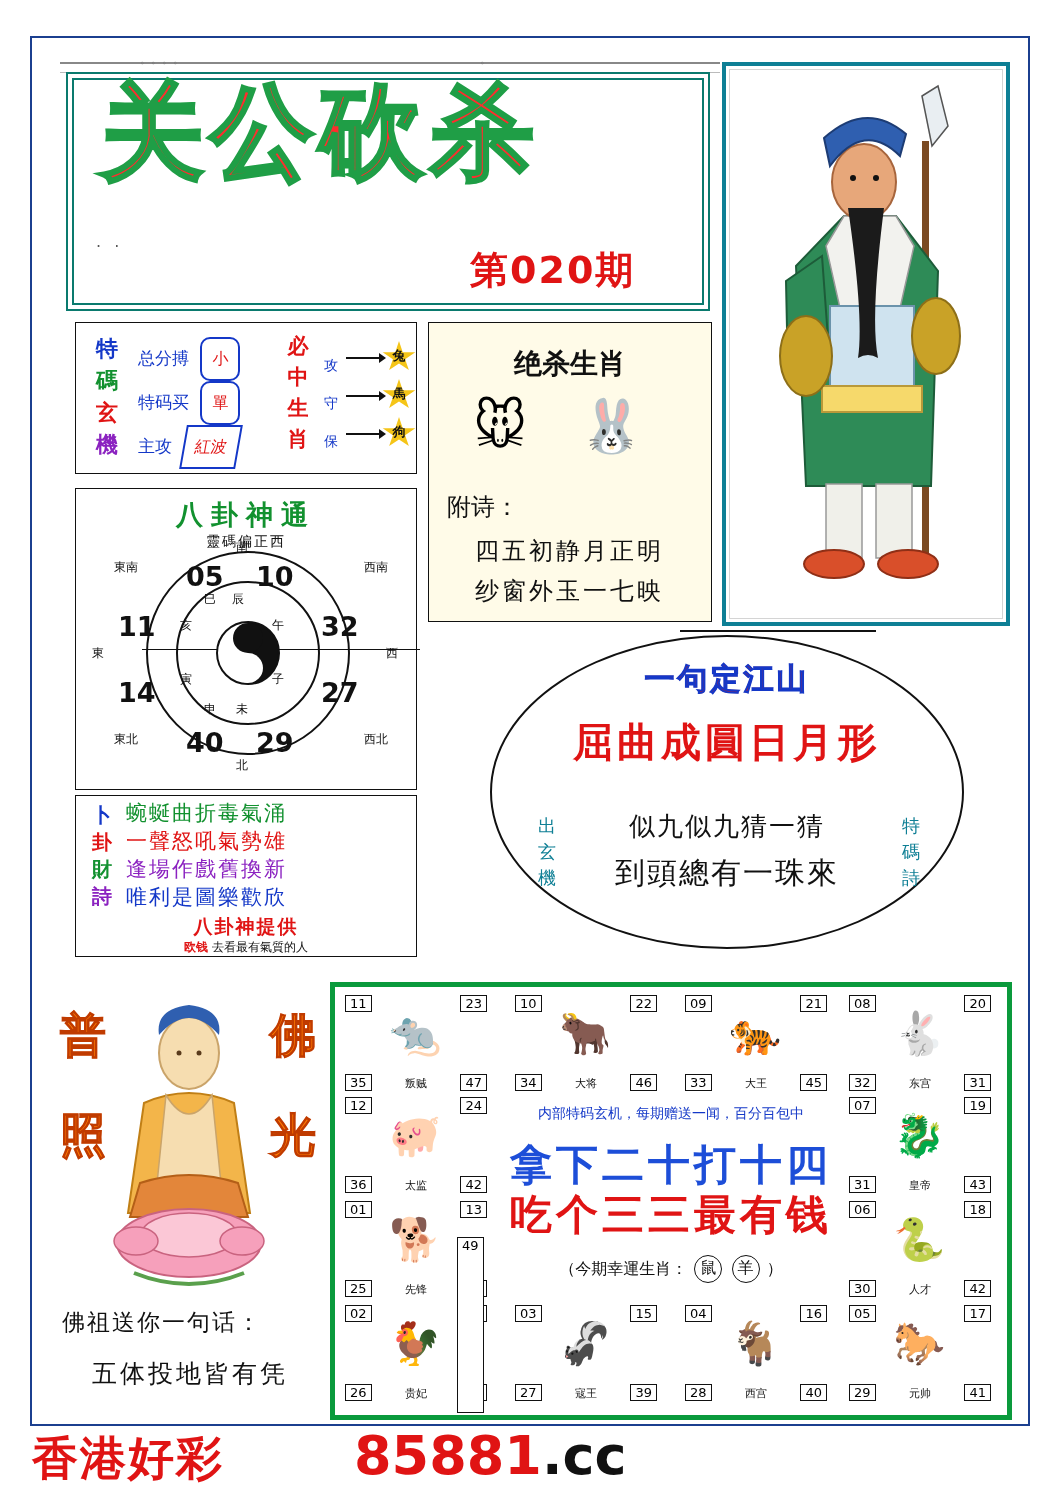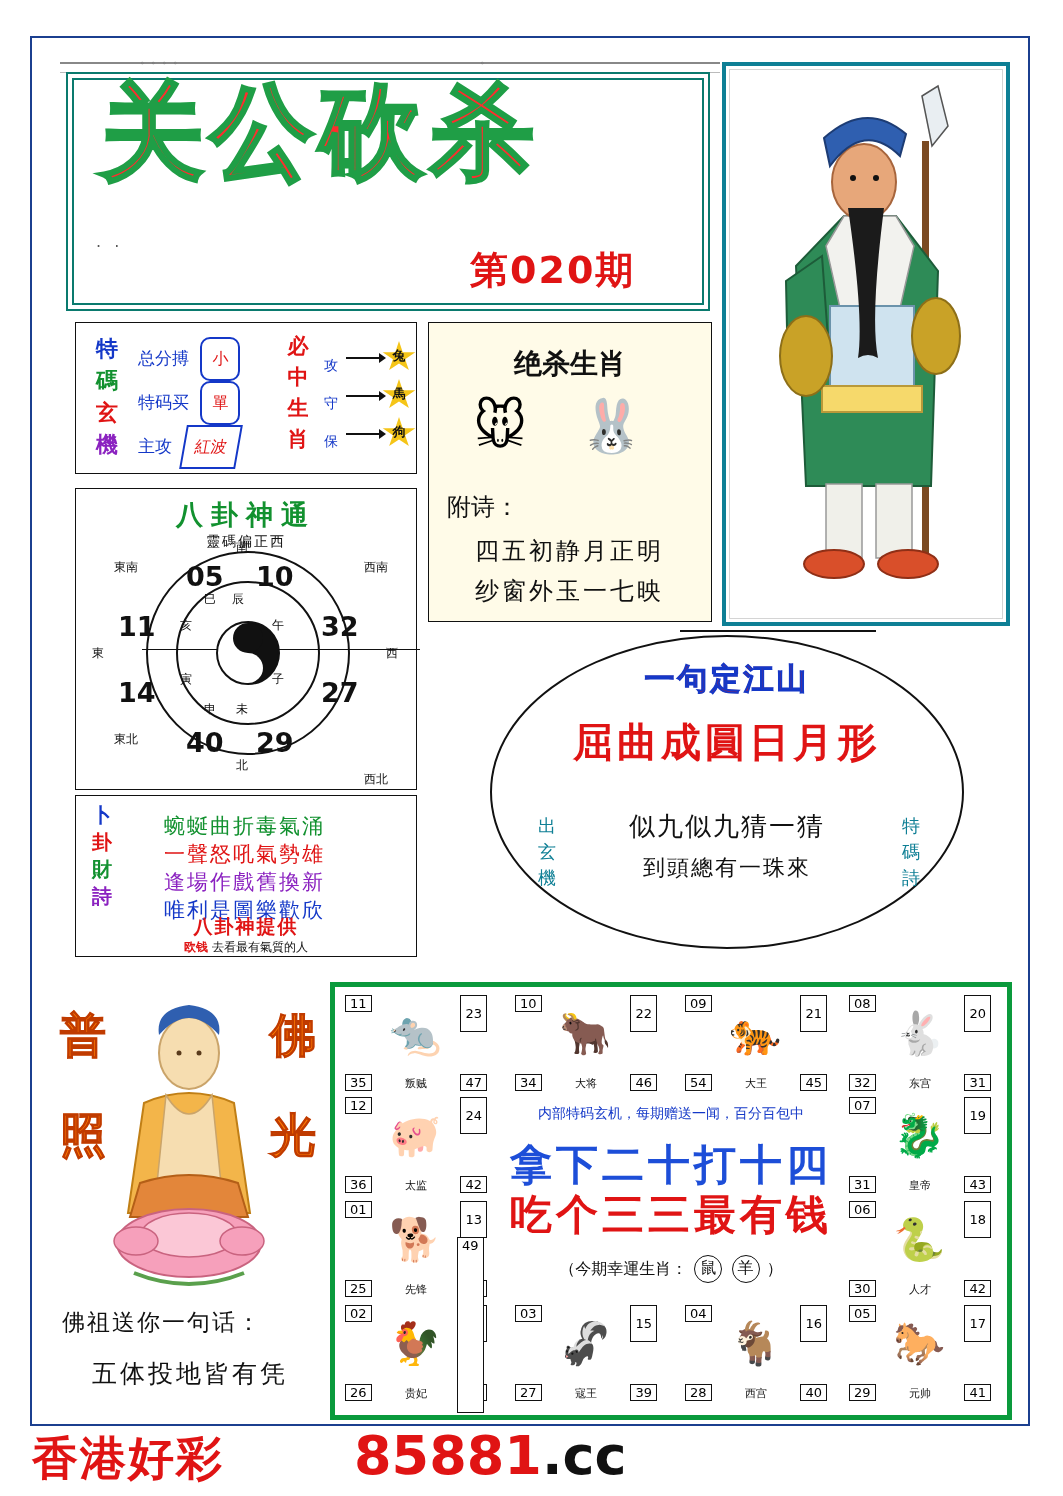--- a/index.html
+++ b/index.html
@@ -58,52 +58,52 @@
   .yy:before{top:0;background:#111;}
   .yy:after{top:30px;background:#fff;}
   .bnum{position:absolute;font-size:27px;font-weight:bold;color:#111;}
   .bdir{position:absolute;font-size:12px;color:#111;}
   .bzhi{position:absolute;font-size:12px;color:#111;}
   .hline{position:absolute;left:66px;top:160px;width:278px;height:1px;background:#111;}
 
   
   .bgpoem{position:absolute;left:75px;top:795px;width:340px;height:160px;border:1px solid #111;background:#fff;}
   .bgp-left{position:absolute;left:8px;top:6px;width:36px;font-size:20px;font-weight:bold;line-height:27px;text-align:center;}
-  .bgp-lines{position:absolute;left:50px;top:16px;font-size:21px;line-height:28px;color:#111;letter-spacing:2px;margin-left:38px;}
+  .bgp-lines{position:absolute;left:50px;top:3px;font-size:21px;line-height:28px;color:#111;letter-spacing:2px;}
   .bgp-lines div:nth-child(1){color:#12912f;}
   .bgp-lines div:nth-child(2){color:#e01414;}
   .bgp-lines div:nth-child(3){color:#8b22c0;}
   .bgp-lines div:nth-child(4){color:#1438c8;}
   .bgp-foot{position:absolute;left:0;right:0;top:118px;text-align:center;font-size:19px;font-weight:bold;color:#e01414;letter-spacing:2px;}
   .bgp-foot2{position:absolute;left:0;right:0;top:143px;text-align:center;font-size:12px;color:#111;}
   .bgp-foot2 b{color:#e01414;}
 
   
   .oval{position:absolute;left:490px;top:635px;width:470px;height:310px;border:2px solid #111;border-radius:50%;background:#fff;}
   .ov-t1{position:absolute;left:0;right:0;top:22px;text-align:center;font-size:30px;font-weight:bold;color:#e01414;-webkit-text-stroke:1px #1438c8;letter-spacing:3px;}
   .ov-t2{position:absolute;left:0;right:0;top:78px;text-align:center;font-size:40px;font-weight:bold;color:#e01414;letter-spacing:4px;}
   .ov-l{position:absolute;left:44px;top:176px;width:22px;font-size:18px;color:#0e7f95;line-height:26px;text-align:center;}
   .ov-r{position:absolute;right:40px;top:176px;width:22px;font-size:18px;color:#0e7f95;line-height:26px;text-align:center;}
   .ov-p1{position:absolute;left:0;right:0;top:172px;text-align:center;font-size:26px;color:#111;letter-spacing:2px;}
-  .ov-p2{position:absolute;left:0;right:0;top:216px;text-align:center;font-size:22px;color:#111;letter-spacing:2px;}
+  .ov-p2{position:absolute;left:0;right:0;top:216px;text-align:center;font-size:30px;color:#111;letter-spacing:2px;}
   .ov-line{position:absolute;left:680px;top:630px;width:196px;height:2px;background:#111;}
 
   
   .buddha-area{position:absolute;left:52px;top:975px;width:270px;height:430px;}
   .pzfg{position:absolute;top:10px;font-size:46px;font-weight:bold;color:#ff7a00;-webkit-text-stroke:1px #c03b00;line-height:100px;}
   .pz{left:8px;}.fg{left:218px;}
   .buddha-img{position:absolute;left:52px;top:8px;width:170px;height:310px;}
   .b-text1{position:absolute;left:10px;top:332px;font-size:23px;color:#111;letter-spacing:2px;}
   .b-text2{position:absolute;left:40px;top:382px;font-size:25px;color:#111;letter-spacing:3px;}
 
   
   .grid{position:absolute;left:330px;top:982px;width:672px;height:428px;border:5px solid #0a9a3c;background:#fff;}
   .cellbox{position:absolute;width:150px;height:100px;}
   .num-tl{position:absolute;left:4px;top:2px;font-size:13px;border:1px solid #111;padding:0 4px;background:#fff;}
-  .num-tr{position:absolute;right:4px;top:2px;font-size:13px;border:1px solid #111;padding:10px 4px;background:#fff;}
+  .num-tr{position:absolute;right:4px;top:2px;font-size:13px;border:1px solid #111;padding:0 4px;background:#fff;}
   .num-bl{position:absolute;left:4px;bottom:2px;font-size:13px;border:1px solid #111;padding:0 4px;background:#fff;}
   .num-br{position:absolute;right:4px;bottom:2px;font-size:13px;border:1px solid #111;padding:0 4px;background:#fff;}
   .zname{position:absolute;left:0;right:0;bottom:2px;text-align:center;font-size:11px;color:#111;}
   .zicon{position:absolute;left:0;right:0;top:16px;text-align:center;font-size:42px;line-height:50px;}
   .inner-note{position:absolute;left:150px;top:118px;width:372px;text-align:center;font-size:14px;color:#1438c8;}
   .big1{position:absolute;left:140px;top:150px;width:392px;text-align:center;font-size:42px;font-weight:bold;color:#1d4ed8;letter-spacing:4px;}
   .big2{position:absolute;left:140px;top:200px;width:392px;text-align:center;font-size:42px;font-weight:bold;color:#e01414;letter-spacing:4px;}
   .lucky{position:absolute;left:150px;top:268px;width:372px;text-align:center;font-size:16px;color:#111;}
   .lucky .circ{display:inline-block;width:26px;height:26px;line-height:24px;border:1px solid #111;border-radius:50%;text-align:center;margin:0 2px;vertical-align:middle;}
 
@@ -238,21 +238,21 @@
     <div class="bnum" style="left:42px;top:188px;">14</div>
     <div class="bnum" style="left:42px;top:122px;">11</div>
 
     <div class="bdir" style="left:160px;top:50px;">南</div>
     <div class="bdir" style="left:160px;top:268px;">北</div>
     <div class="bdir" style="left:16px;top:156px;">東</div>
     <div class="bdir" style="left:310px;top:156px;">西</div>
     <div class="bdir" style="left:38px;top:70px;">東南</div>
     <div class="bdir" style="left:288px;top:70px;">西南</div>
     <div class="bdir" style="left:38px;top:242px;">東北</div>
-    <div class="bdir" style="left:288px;top:242px;margin-top:40px;">西北</div>
+    <div class="bdir" style="left:288px;top:242px;">西北</div>
 
     <div class="bzhi" style="left:128px;top:102px;">巳</div>
     <div class="bzhi" style="left:156px;top:102px;">辰</div>
     <div class="bzhi" style="left:196px;top:128px;">午</div>
     <div class="bzhi" style="left:196px;top:182px;">子</div>
     <div class="bzhi" style="left:160px;top:212px;">未</div>
     <div class="bzhi" style="left:128px;top:212px;">申</div>
     <div class="bzhi" style="left:104px;top:182px;">寅</div>
     <div class="bzhi" style="left:104px;top:128px;">亥</div>
   </div>
@@ -338,21 +338,21 @@
       <span class="num-tr">22</span>
       <span class="zicon">🐂</span>
       <span class="num-bl">34</span>
       <span class="zname">大将</span>
       <span class="num-br">46</span>
     </div>
     <div class="cellbox" style="left:346px;top:6px">
       <span class="num-tl">09</span>
       <span class="num-tr">21</span>
       <span class="zicon">🐅</span>
-      <span class="num-bl">54</span>
+      <span class="num-bl">33</span>
       <span class="zname">大王</span>
       <span class="num-br">45</span>
     </div>
     <div class="cellbox" style="left:510px;top:6px">
       <span class="num-tl">08</span>
       <span class="num-tr">20</span>
       <span class="zicon">🐇</span>
       <span class="num-bl">32</span>
       <span class="zname">东宫</span>
       <span class="num-br">31</span>

